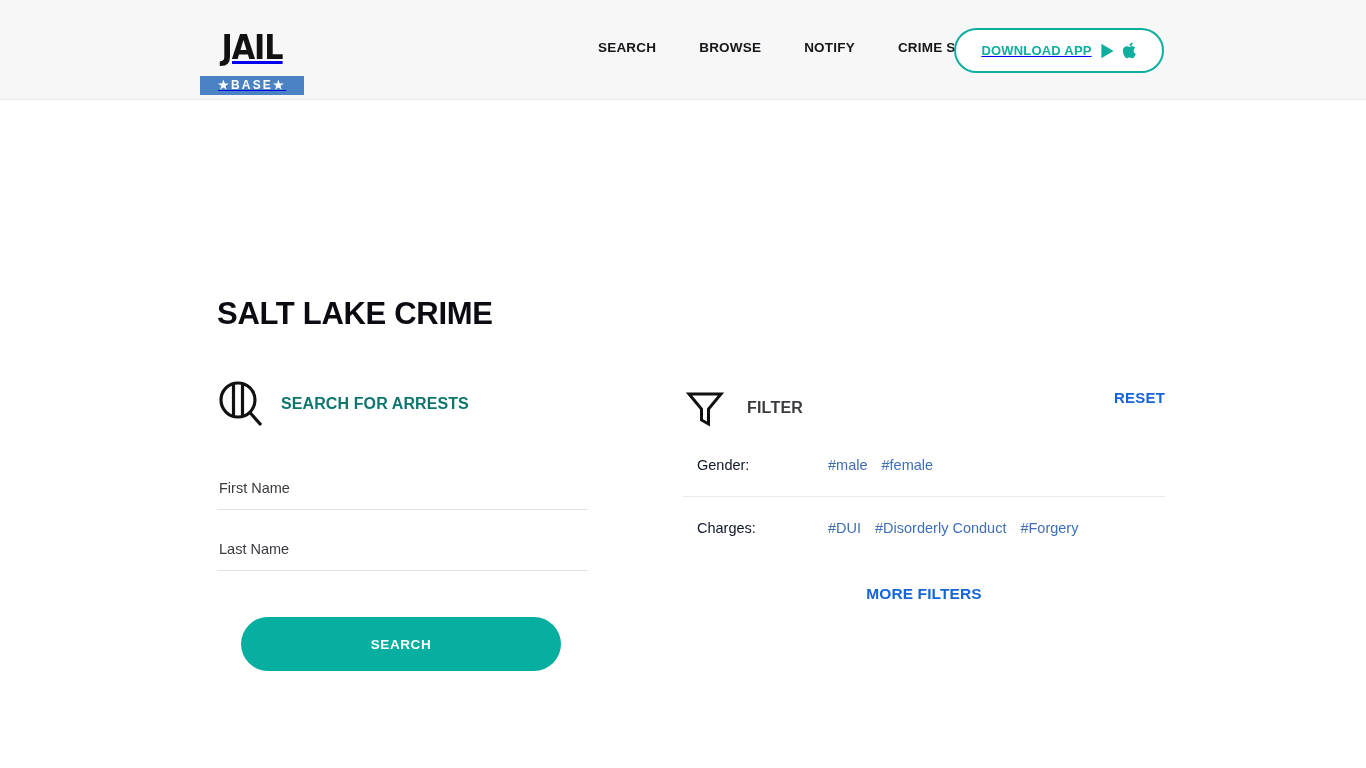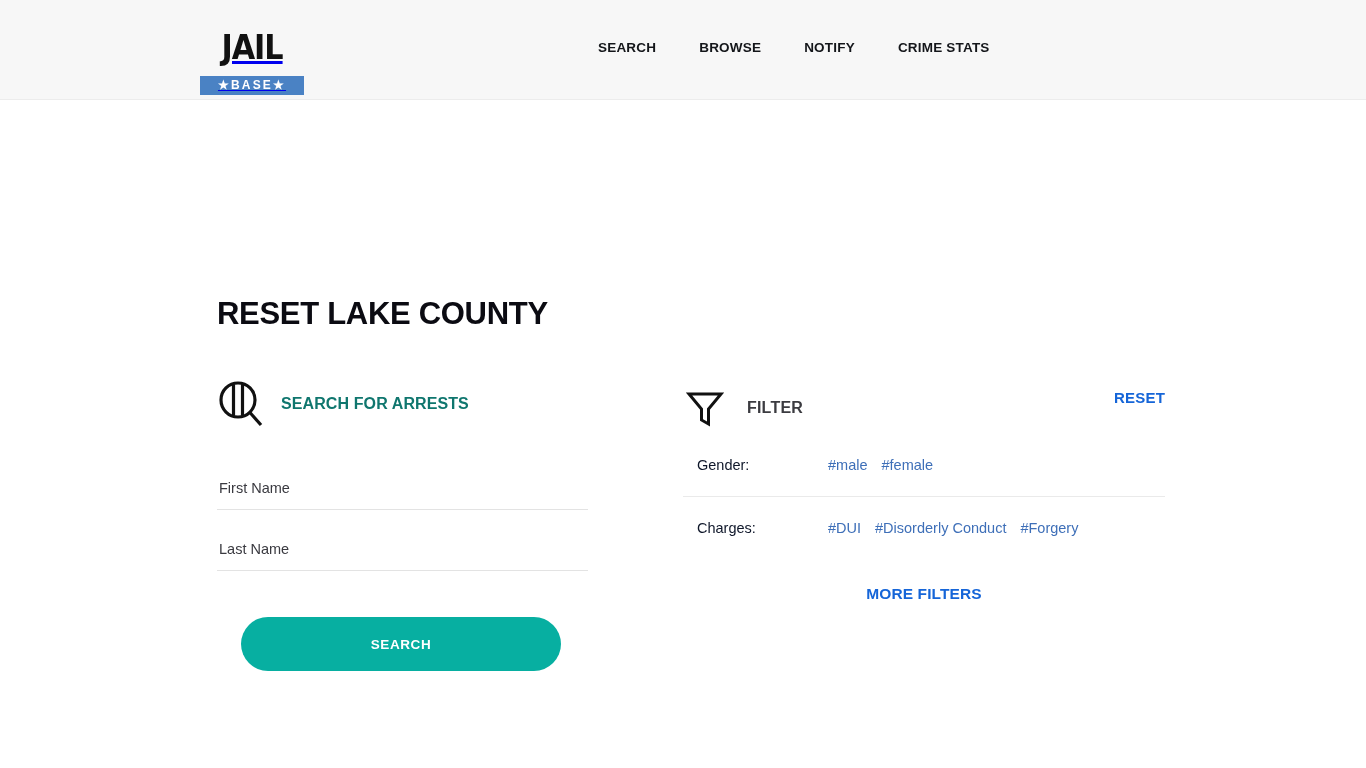--- a/index.html
+++ b/index.html
@@ -162,25 +162,35 @@
     <span class="logo-base">★BASE★</span>
   </a>
 
   <nav class="main-nav">
     <a class="nav-link" href="#">SEARCH</a>
     <a class="nav-link" href="#">BROWSE</a>
     <a class="nav-link" href="#">NOTIFY</a>
     <a class="nav-link" href="#">CRIME STATS</a>
   </nav>
 
+  <a class="download-btn" href="#">
+    <span class="label">DOWNLOAD APP</span>
+    <svg class="play-icon" width="15" height="16" viewBox="0 0 15 16">
+      <path d="M1.4 0.7 L13.6 8 L1.4 15.3 Z" fill="#0fae9f"></path>
+    </svg>
+    <svg class="apple-icon" width="14" height="17" viewBox="0 0 14 17">
+      <path d="M10.6 8.8c0-2 1.6-2.9 1.7-3-0.9-1.4-2.4-1.5-2.9-1.6-1.2-0.1-2.4 0.7-3 0.7-0.6 0-1.6-0.7-2.6-0.7-1.3 0-2.6 0.8-3.3 2-1.4 2.4-0.4 6 1 8 0.7 1 1.5 2.1 2.5 2 1 0 1.4-0.6 2.6-0.6 1.2 0 1.5 0.6 2.6 0.6 1.1 0 1.8-1 2.5-2 0.8-1.1 1.1-2.2 1.1-2.3-0.1 0-2.2-0.8-2.2-3.1z" fill="#0fae9f"></path>
+      <path d="M8.9 2.9c0.5-0.7 0.9-1.6 0.8-2.5-0.8 0-1.8 0.5-2.3 1.2-0.5 0.6-0.9 1.5-0.8 2.4 0.9 0.1 1.8-0.4 2.3-1.1z" fill="#0fae9f"></path>
+    </svg>
+  </a>
 </header>
 
 <main class="page">
 
-  <h1 class="page-title">RESET LAKE COUNTY</h1>
+  <h1 class="page-title">SALT LAKE CRIME</h1>
 
   <section class="search-col">
     <div class="section-head">
       <svg class="mag-icon" viewBox="0 0 46 50">
         <circle cx="20" cy="21" r="17" fill="none" stroke="#111111" stroke-width="3.2"></circle>
         <line x1="15.5" y1="5.2" x2="15.5" y2="36.8" stroke="#111111" stroke-width="3.2"></line>
         <line x1="24.5" y1="5.2" x2="24.5" y2="36.8" stroke="#111111" stroke-width="3.2"></line>
         <line x1="31.5" y1="33" x2="43" y2="46" stroke="#111111" stroke-width="3.2"></line>
       </svg>
       <span class="section-title">SEARCH FOR ARRESTS</span>

